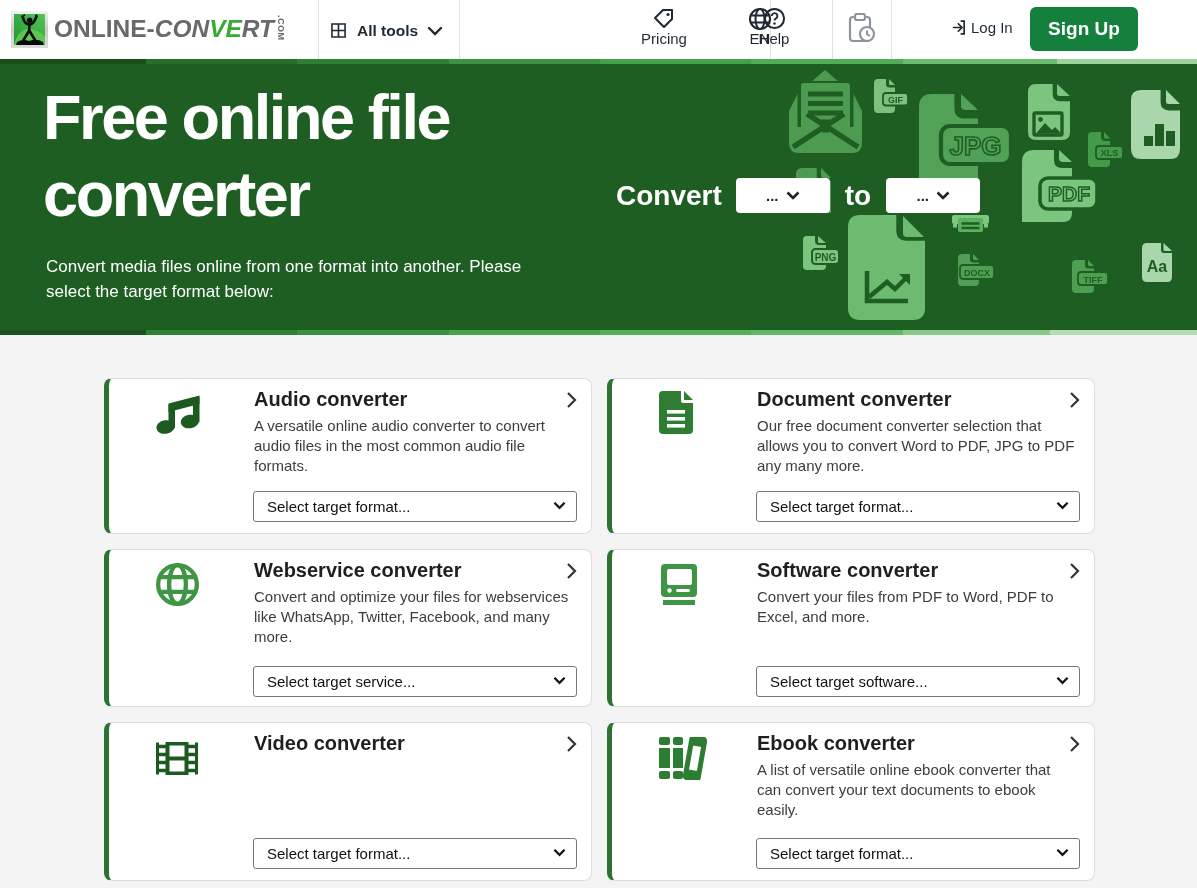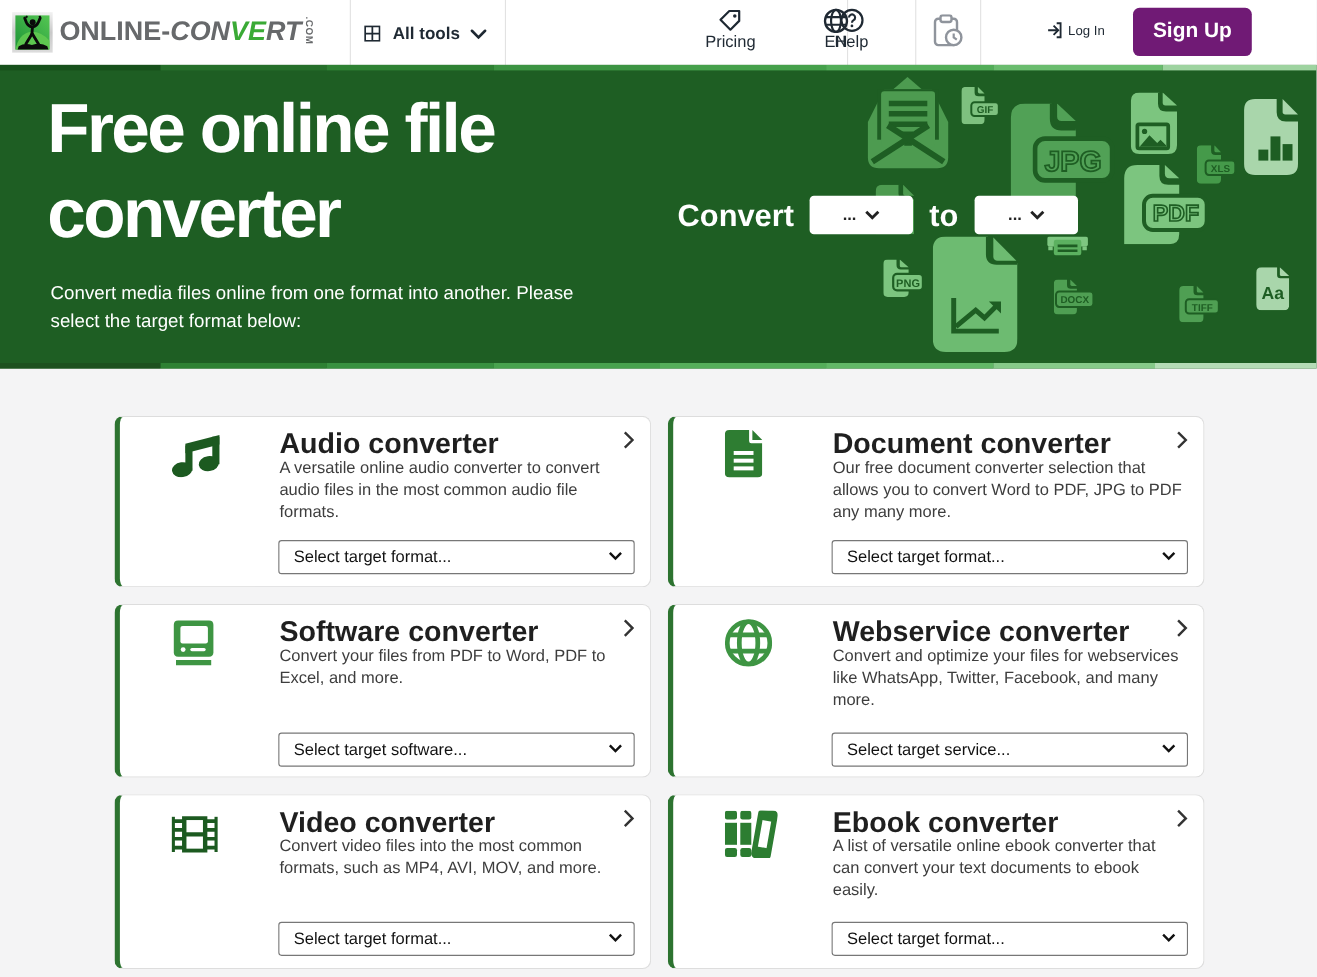--- a/index.html
+++ b/index.html
@@ -6,40 +6,40 @@
 html,body { width:1197px; height:888px; overflow:hidden; font-family:"Liberation Sans",sans-serif; background:#f4f4f5; }
 
 
 .header { position:relative; height:59px; background:#fff; }
 .logo { position:absolute; left:11px; top:9px; display:flex; align-items:center; }
 .sep { position:absolute; top:0; width:1px; height:59px; background:#e2e2e2; }
 .alltools { position:absolute; left:331px; top:0; height:61px; display:flex; align-items:center; color:#1f2933; font-weight:bold; font-size:15.5px; }
 .hitem { position:absolute; top:0; text-align:center; color:#1f2933; font-size:15px; }
 .hitem .ic { height:23px; margin-top:7px; }
 .hitem .lb { margin-top:0; }
-.login { position:absolute; left:950px; top:19px; font-size:12px; color:#1f2933; display:flex; align-items:center; gap:4px; }
-.signup { position:absolute; left:1030px; top:7px; width:108px; height:44px; background:#701a75; border-radius:6px; color:#fff; font-size:19px; font-weight:bold; text-align:center; line-height:44px; }
+.login { position:absolute; left:950px; top:19px; font-size:15px; color:#1f2933; display:flex; align-items:center; gap:4px; }
+.signup { position:absolute; left:1030px; top:7px; width:108px; height:44px; background:#15803d; border-radius:6px; color:#fff; font-size:19px; font-weight:bold; text-align:center; line-height:44px; }
 
 
 .hero { position:relative; height:276px; background:#1e5e23; }
 .strip { position:absolute; left:0; width:100%; height:5px; display:flex; }
 .strip div { height:5px; }
 .hero h1 { position:absolute; left:43px; top:20px; color:#fff; font-size:63px; line-height:77px; font-weight:bold; letter-spacing:-2.4px; }
 .hero p { position:absolute; left:46px; top:195px; color:#fff; font-size:17px; line-height:25px; width:580px; }
 .convrow { position:absolute; left:616px; top:119px; display:flex; align-items:center; color:#fff; font-weight:bold; font-size:28px; }
 .wsel { width:94px; height:35px; background:#fff; border-radius:4px; display:flex; align-items:center; justify-content:center; gap:7px; color:#222; font-size:15px; font-weight:bold; position:relative; z-index:3; }
 .hicons { position:absolute; left:11px; top:0; width:100%; height:100%;padding-left:12px; }
 .hicons svg, .hicons div.ab { position:absolute; }
 
 
 .cards { padding:43px 0 0 104px; }
 .crow { display:flex; gap:15px; margin-bottom:15px; }
 .card { position:relative; width:488px; height:156px; background:#fff; border:1px solid #ddd; border-left:5px solid #2d7330; border-radius:8px; }
 .card .icon { position:absolute; left:47px; top:11px; }
-.card h3 { position:absolute; left:145px; top:9px; font-size:26px; color:#1f1f1f; }
+.card h3 { position:absolute; left:145px; top:9px; font-size:20px; color:#1f1f1f; }
 .card .desc { position:absolute; left:145px; top:37px; font-size:15px; line-height:20px; color:#3d3d3d; width:345px; }
 .card .sel { position:absolute; left:144px; top:112px; width:324px; height:31px; border:1px solid #777; border-radius:3px; background:#fff; font-size:15px; color:#111; line-height:29px; padding-left:13px; }
 .card .sel svg { position:absolute; right:10px; top:9px; }
 .card .chev { position:absolute; right:14px; top:12px; }
 .crow:nth-child(2) .card { height:158px; }
 .crow:nth-child(3) .card { height:159px; }
 .crow:nth-child(2) .sel { top:116px; }
 .crow:nth-child(3) .sel { top:115px; }
 </style>
 </head>
@@ -321,69 +321,68 @@
             <path d="M1.5 1.5 L7 7 L12.5 1.5" stroke="#111" stroke-width="2.4" fill="none"></path>
           </svg></div>
       <div class="chev"><svg width="11" height="18" viewBox="0 0 11 18">
             <path d="M2 2 L9 9 L2 16" stroke="#333" stroke-width="2.2" fill="none"></path>
           </svg></div>
     </div>
   </div>
 
   <div class="crow">
     <div class="card">
+      <div class="icon" style="top:13px;">
+        <svg width="43" height="43" viewBox="0 0 44 44">
+            <circle cx="22" cy="22" r="19.8" fill="none" stroke="#3e9543" stroke-width="4.4"></circle>
+            <ellipse cx="22" cy="22" rx="8.6" ry="19.8" fill="none" stroke="#3e9543" stroke-width="4.4"></ellipse>
+            <path d="M3 14.5 h38 M3 29.5 h38" stroke="#3e9543" stroke-width="4.4" fill="none"></path>
+          </svg>
+      </div>
+      <h3>Webservice converter</h3>
+      <div class="desc">Convert and optimize your files for webservices<br>like WhatsApp, Twitter, Facebook, and many<br>more.</div>
+      <div class="sel">Select target service...<svg width="13" height="9" viewBox="0 0 14 9">
+            <path d="M1.5 1.5 L7 7 L12.5 1.5" stroke="#111" stroke-width="2.4" fill="none"></path>
+          </svg></div>
+      <div class="chev"><svg width="11" height="18" viewBox="0 0 11 18">
+            <path d="M2 2 L9 9 L2 16" stroke="#333" stroke-width="2.2" fill="none"></path>
+          </svg></div>
+    </div>
+    <div class="card">
       <div class="icon" style="top:12px;">
         <svg width="40" height="43" viewBox="0 0 40 43">
             <path d="M2 6 Q2 2 6 2 H34 Q38 2 38 6 V31 Q38 35 34 35 H6 Q2 35 2 31 Z" fill="#3e9543"></path>
             <rect x="8" y="7" width="25" height="16" rx="2" fill="#fff"></rect>
             <circle cx="10.5" cy="28.5" r="2.2" fill="#fff"></circle>
             <rect x="17" y="27" width="14" height="3" rx="1.5" fill="#fff"></rect>
             <rect x="4" y="38" width="32" height="5" fill="#3e9543"></rect>
           </svg>
       </div>
       <h3>Software converter</h3>
       <div class="desc">Convert your files from PDF to Word, PDF to<br>Excel, and more.</div>
       <div class="sel">Select target software...<svg width="13" height="9" viewBox="0 0 14 9">
             <path d="M1.5 1.5 L7 7 L12.5 1.5" stroke="#111" stroke-width="2.4" fill="none"></path>
           </svg></div>
       <div class="chev"><svg width="11" height="18" viewBox="0 0 11 18">
             <path d="M2 2 L9 9 L2 16" stroke="#333" stroke-width="2.2" fill="none"></path>
           </svg></div>
     </div>
-    <div class="card">
-      <div class="icon" style="top:13px;">
-        <svg width="43" height="43" viewBox="0 0 44 44">
-            <circle cx="22" cy="22" r="19.8" fill="none" stroke="#3e9543" stroke-width="4.4"></circle>
-            <ellipse cx="22" cy="22" rx="8.6" ry="19.8" fill="none" stroke="#3e9543" stroke-width="4.4"></ellipse>
-            <path d="M3 14.5 h38 M3 29.5 h38" stroke="#3e9543" stroke-width="4.4" fill="none"></path>
-          </svg>
-      </div>
-      <h3>Webservice converter</h3>
-      <div class="desc">Convert and optimize your files for webservices<br>like WhatsApp, Twitter, Facebook, and many<br>more.</div>
-      <div class="sel">Select target service...<svg width="13" height="9" viewBox="0 0 14 9">
-            <path d="M1.5 1.5 L7 7 L12.5 1.5" stroke="#111" stroke-width="2.4" fill="none"></path>
-          </svg></div>
-      <div class="chev"><svg width="11" height="18" viewBox="0 0 11 18">
-            <path d="M2 2 L9 9 L2 16" stroke="#333" stroke-width="2.2" fill="none"></path>
-          </svg></div>
-    </div>
   </div>
 
   <div class="crow">
     <div class="card">
       <div class="icon" style="top:19px;">
         <svg width="42" height="33" viewBox="0 0 42 33">
             <path d="M1.5 0.5 V32.5 M40.5 0.5 V32.5" stroke="#1c5a20" stroke-width="3"></path>
             <rect x="11.5" y="1.5" width="19" height="30" fill="none" stroke="#1c5a20" stroke-width="4"></rect>
             <path d="M12 16.5 H30" stroke="#1c5a20" stroke-width="4"></path>
             <path d="M2 4.5 h10 M2 12.5 h10 M2 20.5 h10 M2 28.5 h10 M30 4.5 h10 M30 12.5 h10 M30 20.5 h10 M30 28.5 h10" stroke="#1c5a20" stroke-width="3.4"></path>
           </svg>
       </div>
       <h3>Video converter</h3>
-      <div class="desc">Convert video files into the most common<br>formats, such as MP4, AVI, MOV, and more.</div>
       <div class="sel">Select target format...<svg width="13" height="9" viewBox="0 0 14 9">
             <path d="M1.5 1.5 L7 7 L12.5 1.5" stroke="#111" stroke-width="2.4" fill="none"></path>
           </svg></div>
       <div class="chev"><svg width="11" height="18" viewBox="0 0 11 18">
             <path d="M2 2 L9 9 L2 16" stroke="#333" stroke-width="2.2" fill="none"></path>
           </svg></div>
     </div>
     <div class="card">
       <div class="icon" style="top:14px;">
         <svg width="48" height="43" viewBox="0 0 48 43">

